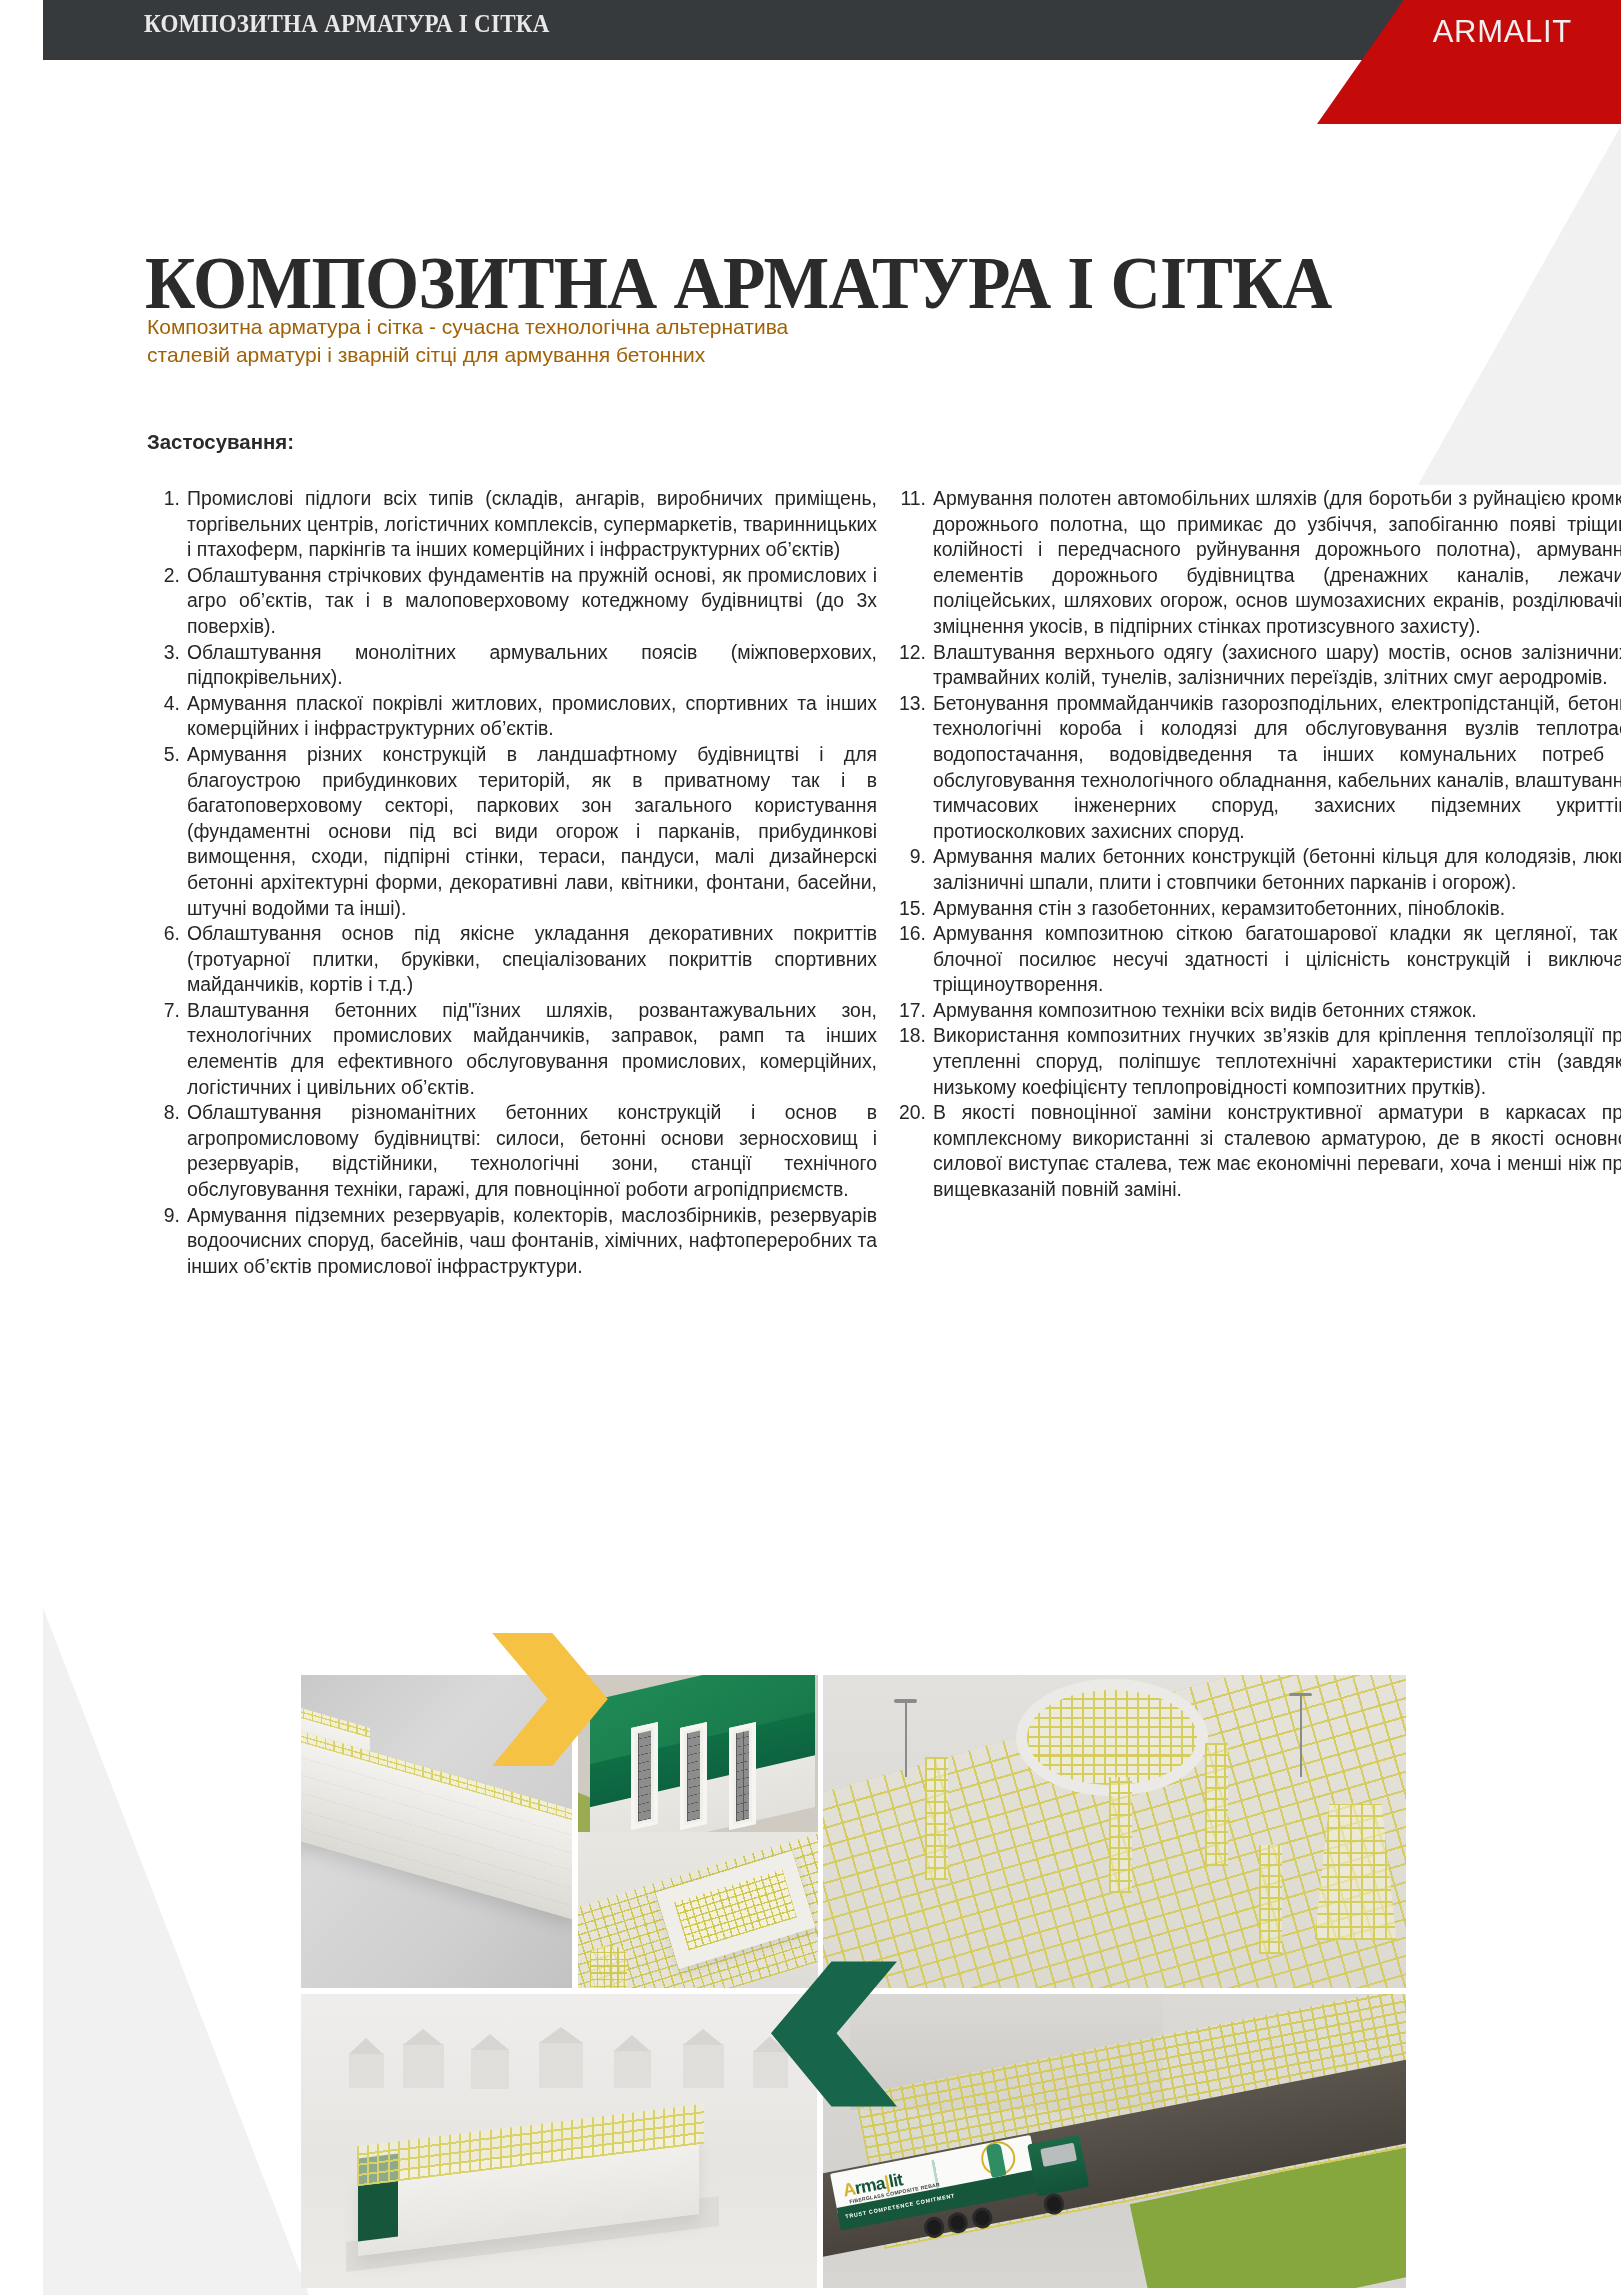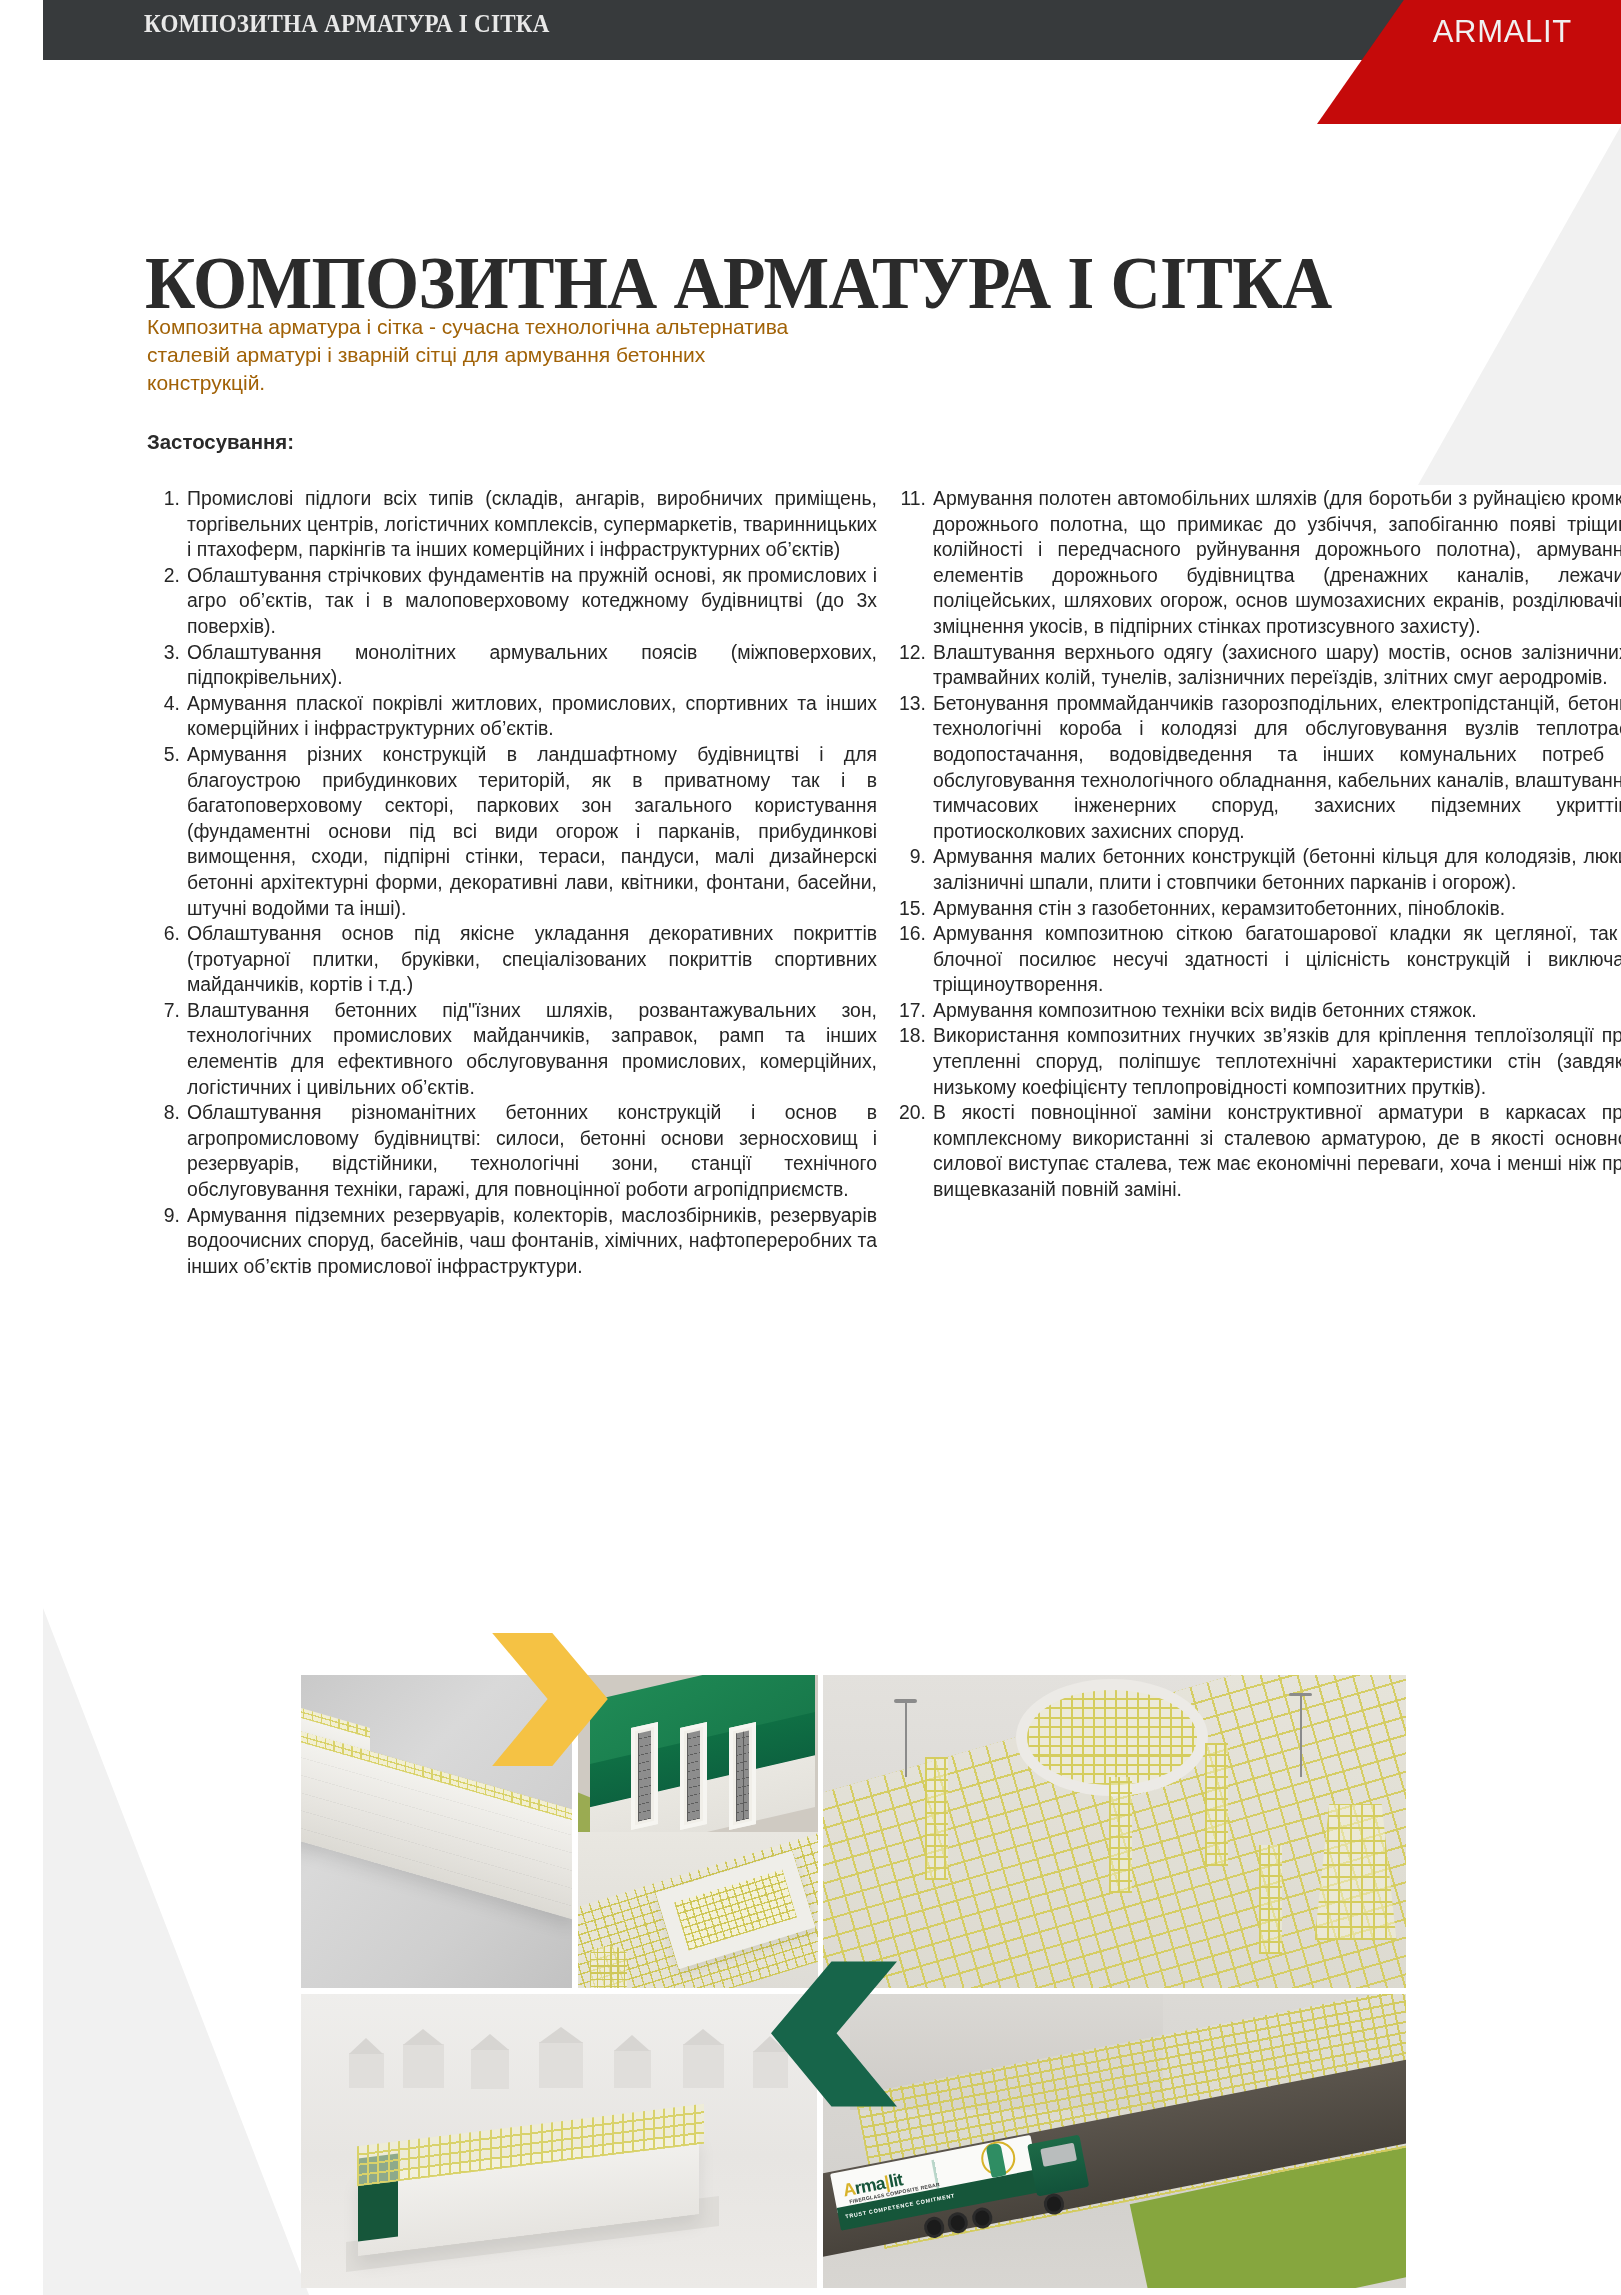--- a/index.html
+++ b/index.html
@@ -387,21 +387,20 @@
   <div class="hdr-bar-skew"></div>
   <div class="hdr-red"></div>
   <div class="hdr-title">КОМПОЗИТНА АРМАТУРА  І СІТКА</div>
   <div class="hdr-brand">ARMALIT</div>
 
   <h1 class="main-title">КОМПОЗИТНА АРМАТУРА  І СІТКА</h1>
 
   <div class="intro">
     <span>Композитна арматура і сітка - сучасна технологічна альтернатива</span>
     <span style="text-align:justify;">сталевій арматурі і зварній сітці для армування бетонних</span>
-    <span>конструкцій.</span>
   </div>
 
   <div class="applic-head">Застосування:</div>
 
   <div class="col col-left">
     <ol class="lst" id="list-left">
         <li>
           <span class="num">1.</span>
           <span class="txt">Промислові підлоги всіх типів (складів, ангарів, виробничих приміщень, торгівельних центрів, логістичних комплексів, супермаркетів, тваринницьких і птахоферм, паркінгів та інших комерційних і інфраструктурних об’єктів)</span>
         </li>

